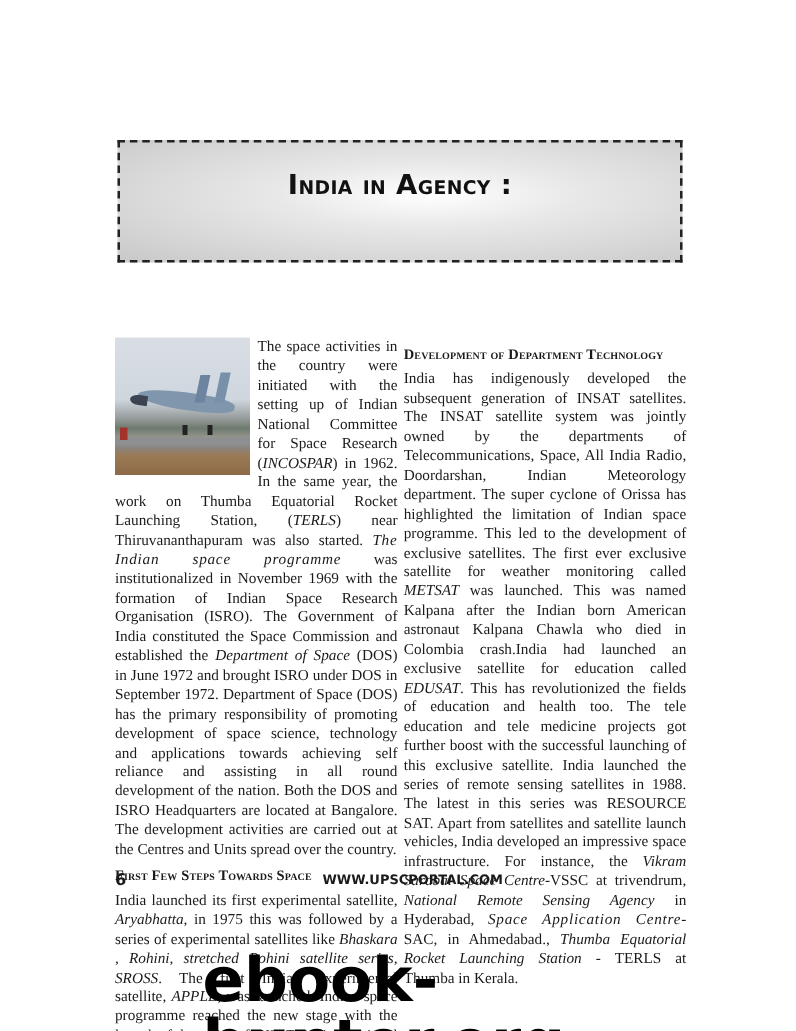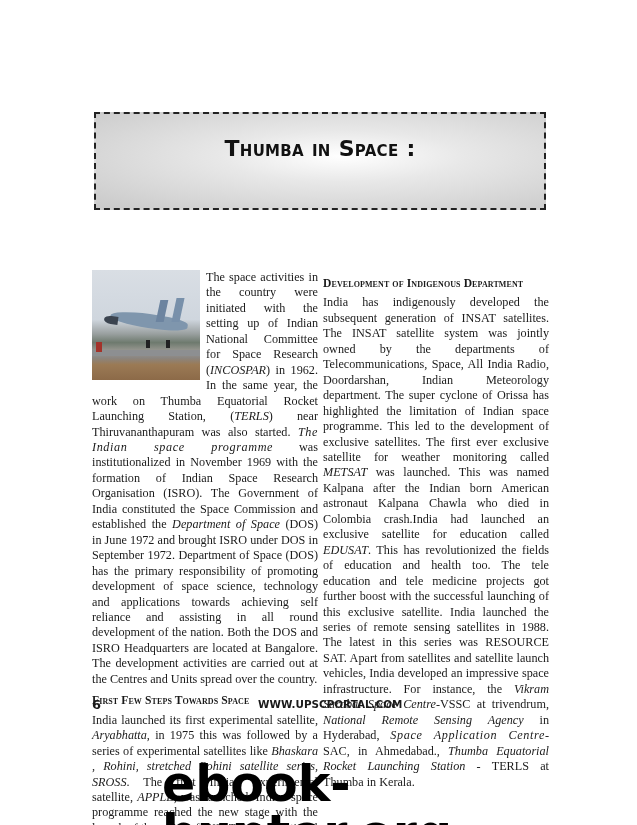--- a/index.html
+++ b/index.html
@@ -51,21 +51,21 @@
 
   .page-num { position:absolute; left:92px; top:697px; font-family:"DejaVu Sans", sans-serif; font-weight:bold; font-size:13px; }
   .footer-url { position:absolute; left:258px; top:698px; font-family:"DejaVu Sans", sans-serif; font-weight:bold; font-size:10.4px; }
 
   .watermark { position:absolute; left:162px; top:760px; font-family:"DejaVu Sans", sans-serif; font-weight:bold; font-size:49px; letter-spacing:0px; color:#000; line-height:1; }
 </style>
 </head>
 <body>
 
 <div class="title-box">
-  <div class="line1">Thumba in Space :</div>
+  <div class="line1">India in Agency :</div>
 </div>
 
 <div class="col col-left">
   <div class="photo">
     <div class="runway"></div>
     <div class="jet-body"></div>
     <div class="jet-nose"></div>
     <div class="jet-tail1"></div>
     <div class="jet-tail2"></div>
     <div class="wheel1"></div>
@@ -74,21 +74,21 @@
   </div>
   <p><span>The space activities in the country were initiated with the setting up of Indian National Committee for Space Research (</span><i>INCOSPAR</i><span>) in 1962. In the same year, the work on Thumba Equatorial Rocket Launching Station, (</span><i>TERLS</i><span>) near Thiruvananthapuram was also started. </span><i class="spaced">The Indian space programme</i><span> was institutionalized in November 1969 with the formation of Indian Space Research Organisation (ISRO). The Government of India constituted the Space Commission and established the </span><i>Department of Space</i><span> (DOS) in June 1972 and brought ISRO under DOS in September 1972. Department of Space (DOS) has the primary responsibility of promoting development of space science, technology and applications towards achieving self reliance and assisting in all round development of the nation. Both the DOS and ISRO Headquarters are located at Bangalore. The development activities are carried out at the Centres and Units spread over the country.</span></p>
 
   <div class="heading">First Few Steps Towards Space</div>
 
   <p><span>India launched its first experimental satellite, </span><i>Aryabhatta</i><span>, in 1975 this was followed by a series of experimental satellites like </span><i>Bhaskara , Rohini, stretched Rohini satellite series, SROSS</i><span>. The first Indian experimental satellite, </span><i>APPLE</i><span>, was launched. Indian space programme reached the new stage with the launch of the series of </span><i>INSAT</i><span> (Indian National</span></p>
 </div>
 
 <div class="col col-right">
 
-  <div class="heading">Development of Indigenous Department</div>
+  <div class="heading">Development of Department Technology</div>
 
   <p><span>India has indigenously developed the subsequent generation of INSAT satellites. The INSAT satellite system was jointly owned by the departments of Telecommunications, Space, All India Radio, Doordarshan, Indian Meteorology department. The super cyclone of Orissa has highlighted the limitation of Indian space programme. This led to the development of exclusive satellites. The first ever exclusive satellite for weather monitoring called </span><i>METSAT</i><span> was launched. This was named Kalpana after the Indian born American astronaut Kalpana Chawla who died in Colombia crash.India had launched an exclusive satellite for education called </span><i>EDUSAT</i><span>. This has revolutionized the fields of education and health too. The tele education and tele medicine projects  got further boost with the successful launching of this exclusive satellite. India launched the series of remote sensing satellites in 1988. The latest in this series was RESOURCE SAT. Apart from satellites and satellite launch vehicles, India developed an impressive space infrastructure. For instance, the </span><i>Vikram Sarabai Space Centre</i><span>-VSSC at trivendrum, </span><i>National Remote Sensing Agency</i><span> in Hyderabad, </span><i class="spaced">Space Application Centre</i><span>-SAC, in Ahmedabad., </span><i>Thumba Equatorial Rocket Launching Station</i><span> - TERLS at Thumba in Kerala. </span></p>
 </div>
 
 <div class="page-num">6</div>
 <div class="footer-url">WWW.UPSCPORTAL.COM</div>
 
 <div class="watermark">ebook-hunter.org</div>
 
 </body></html>

